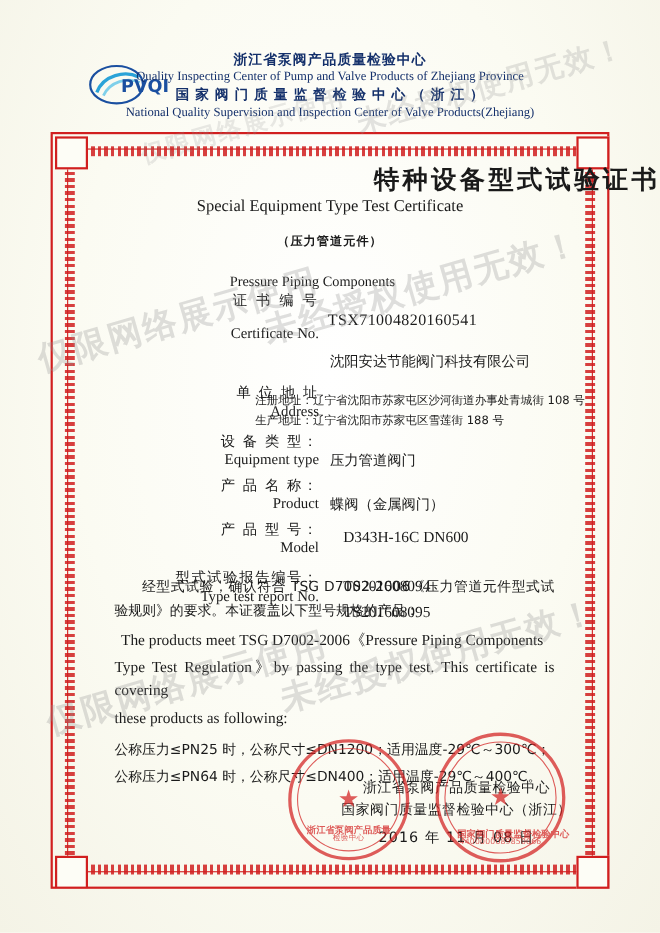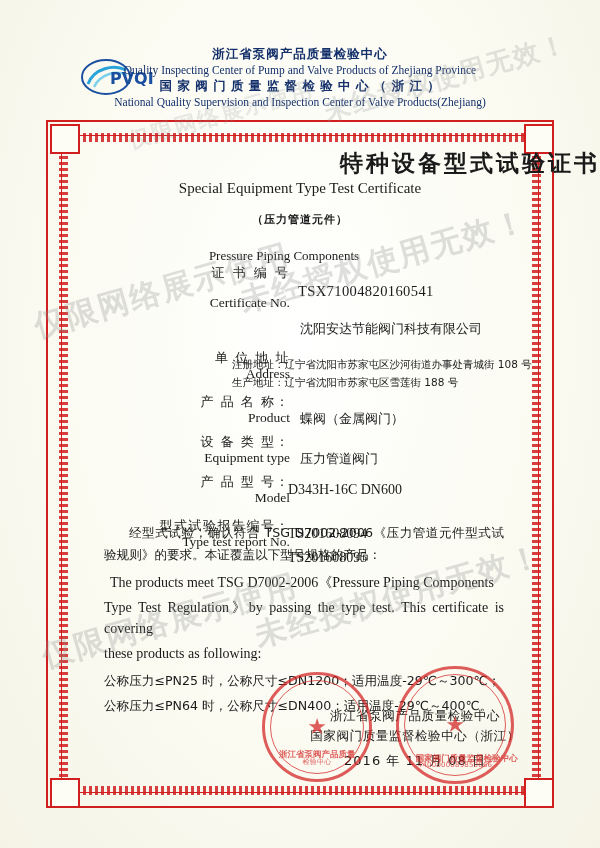--- a/index.html
+++ b/index.html
@@ -230,21 +230,21 @@
   }
   .row-manufacturer { height: 44px; }
   .row-address { height: 44px; }
   .row-equipment { height: 40px; }
   .row-product { height: 40px; }
   .row-model { height: 44px; padding-left: 40px; }
   .row-report { height: 46px; }
 
   .two-val {
     position: absolute;
-    left: 288px;
+    left: 312px;
     top: 8px;
     font-family: "DejaVu Sans", sans-serif;
     font-size: 13px;
     line-height: 1.7;
     color: #1a1a1a;
   }
   .two-val.serif { font-family: "Liberation Serif", serif; font-size: 14px; }
 
   
   .body-block {
@@ -439,34 +439,34 @@
       <div class="field-label">
         <span class="cn">单 位 地 址</span>
         <span class="en">Address</span>
       </div>
       <div class="two-val" style="left:232px; top:6px; font-size:10.5px; line-height:1.7;">
         <span style="display:block;">注册地址：辽宁省沈阳市苏家屯区沙河街道办事处青城街 108 号</span>
         <span style="display:block;">生产地址：辽宁省沈阳市苏家屯区雪莲街 188 号</span>
       </div>
     </div>
 
+    <div class="field-row row-equipment">
+      <div class="field-label">
+        <span class="cn">设 备 类 型：</span>
+        <span class="en">Equipment type</span>
+      </div>
+      <div class="field-value">压力管道阀门</div>
+    </div>
+
     <div class="field-row row-product">
       <div class="field-label">
         <span class="cn">产 品 名 称：</span>
         <span class="en">Product</span>
       </div>
       <div class="field-value">蝶阀（金属阀门）</div>
-    </div>
-
-    <div class="field-row row-equipment">
-      <div class="field-label">
-        <span class="cn">设 备 类 型：</span>
-        <span class="en">Equipment type</span>
-      </div>
-      <div class="field-value">压力管道阀门</div>
     </div>
 
     <div class="field-row row-model">
       <div class="field-label">
         <span class="cn">产 品 型 号：</span>
         <span class="en">Model</span>
       </div>
       <div class="two-val serif" style="top:4px;">
         <span style="display:block;">D343H-16C  DN600</span>
       </div>

